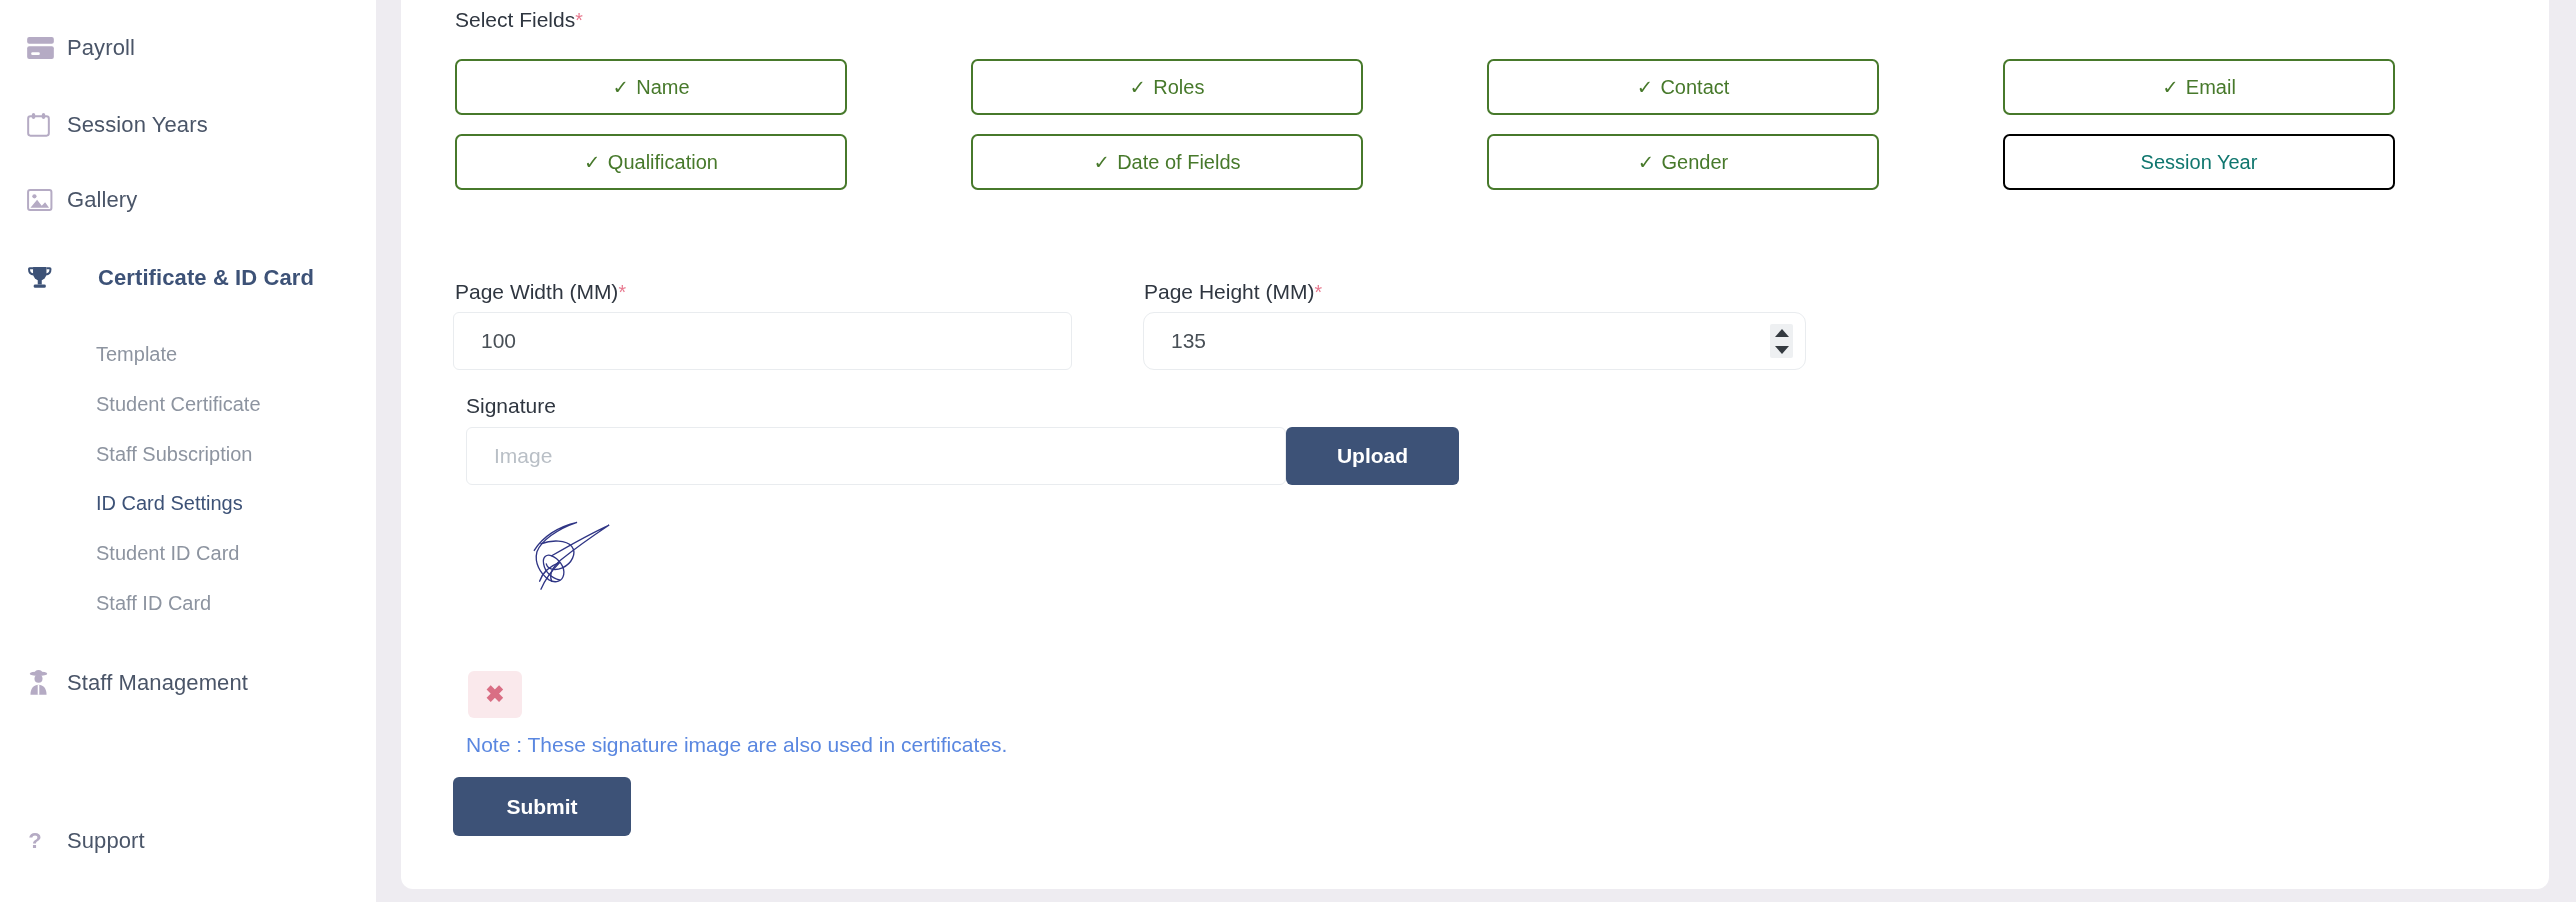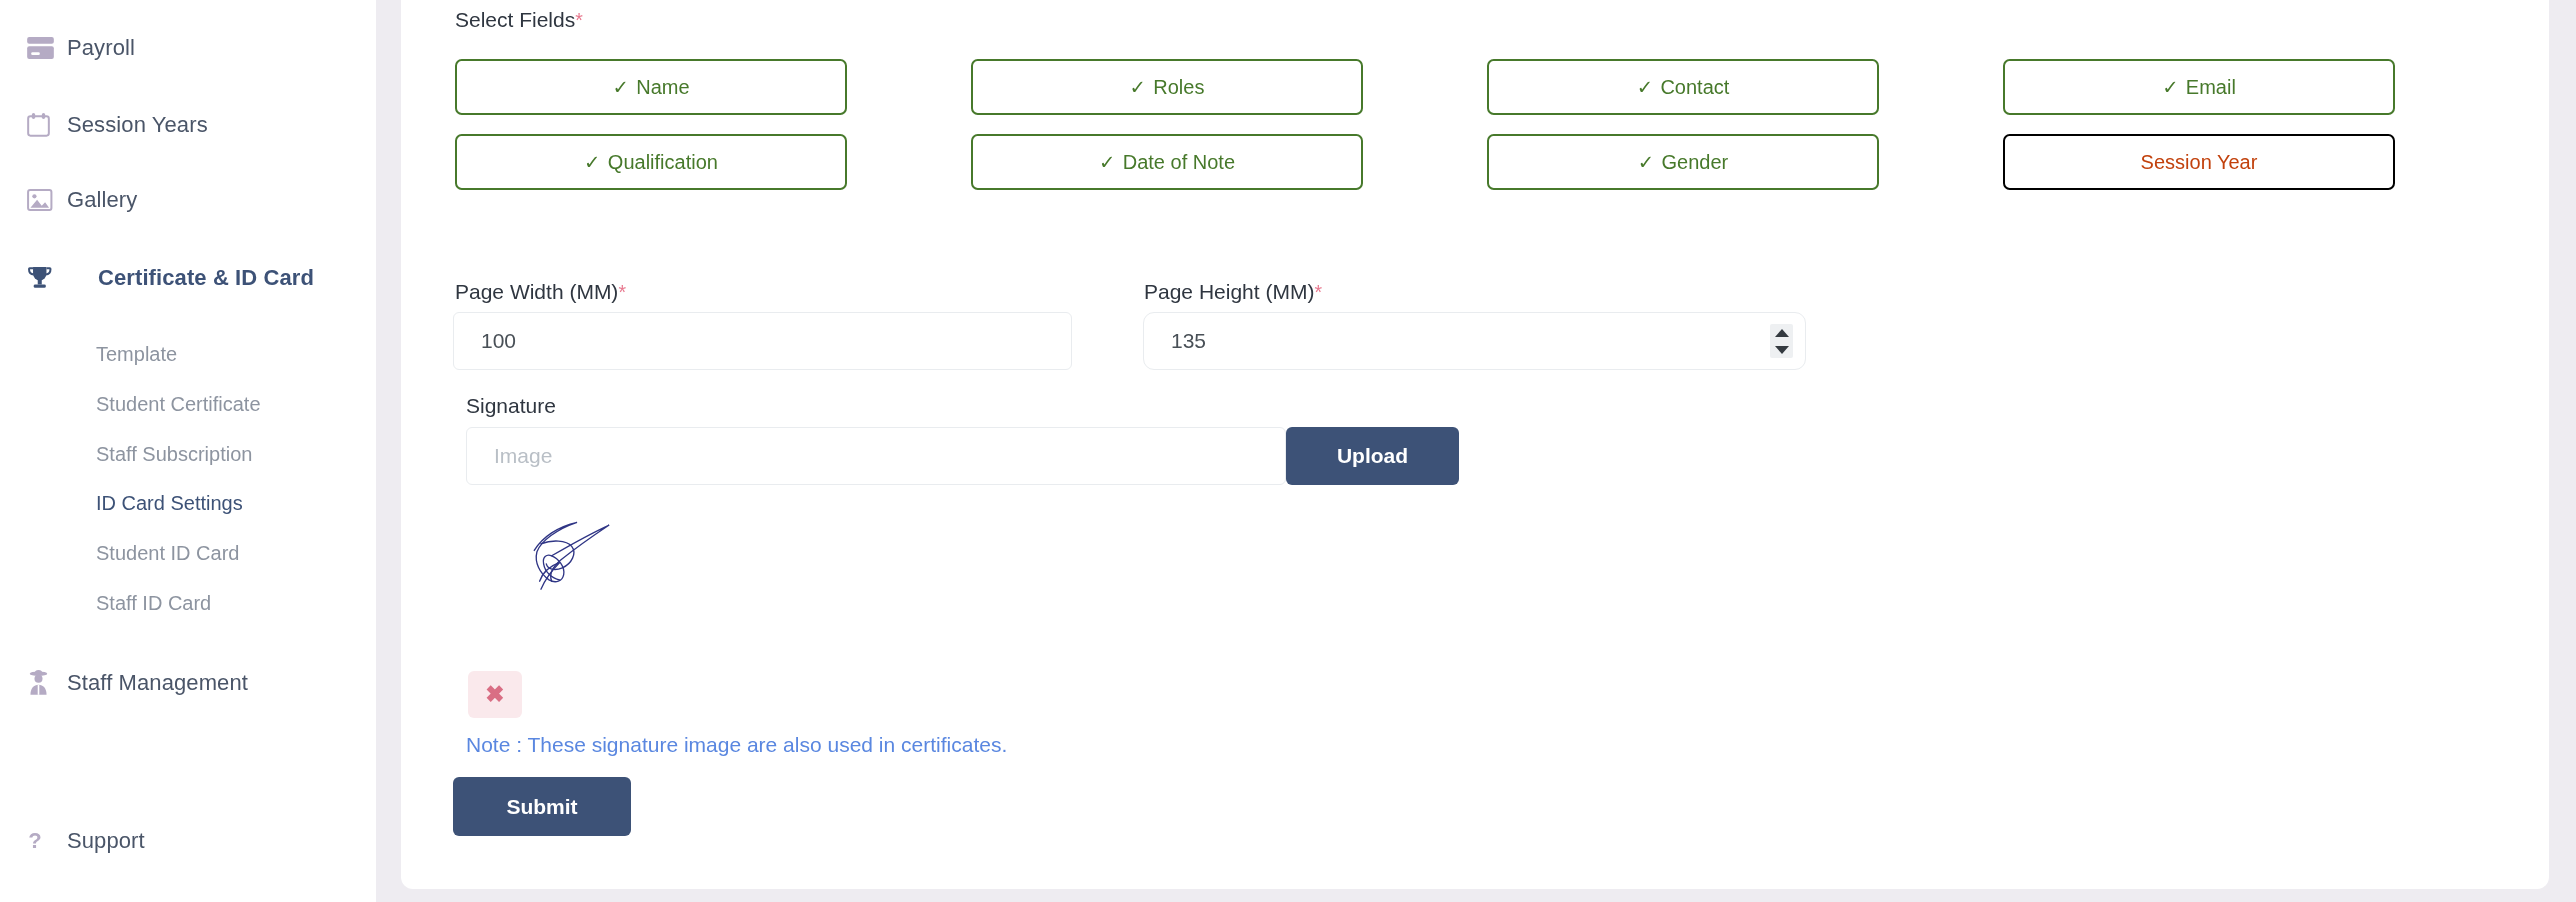--- a/index.html
+++ b/index.html
@@ -124,21 +124,21 @@
     font-size: 20px;
     cursor: pointer;
     user-select: none;
   }
   .field-btn.on {
     border: 2.7px solid #47792b;
     color: #47792b;
   }
   .field-btn.off {
     border: 2.7px solid #000000;
-    color: #c2410c;
+    color: #0f766e;
   }
   .tick { margin-right: 7.4px; font-size: 19.5px; }
   .num-input {
     position: absolute;
     height: 58px;
     background: #ffffff;
     border: 1.3px solid #e9ecef;
     border-radius: 6px;
     display: flex;
     align-items: center;
@@ -393,21 +393,21 @@
       <span class="tick">✓</span>
       <span>Email</span>
     </div>
 
     <div class="field-btn on">
       <span class="tick">✓</span>
       <span>Qualification</span>
     </div>
     <div class="field-btn on">
       <span class="tick">✓</span>
-      <span>Date of Note</span>
+      <span>Date of Fields</span>
     </div>
     <div class="field-btn on">
       <span class="tick">✓</span>
       <span>Gender</span>
     </div>
     <div class="field-btn off">
       <span>Session Year</span>
     </div>
   </div>
 

